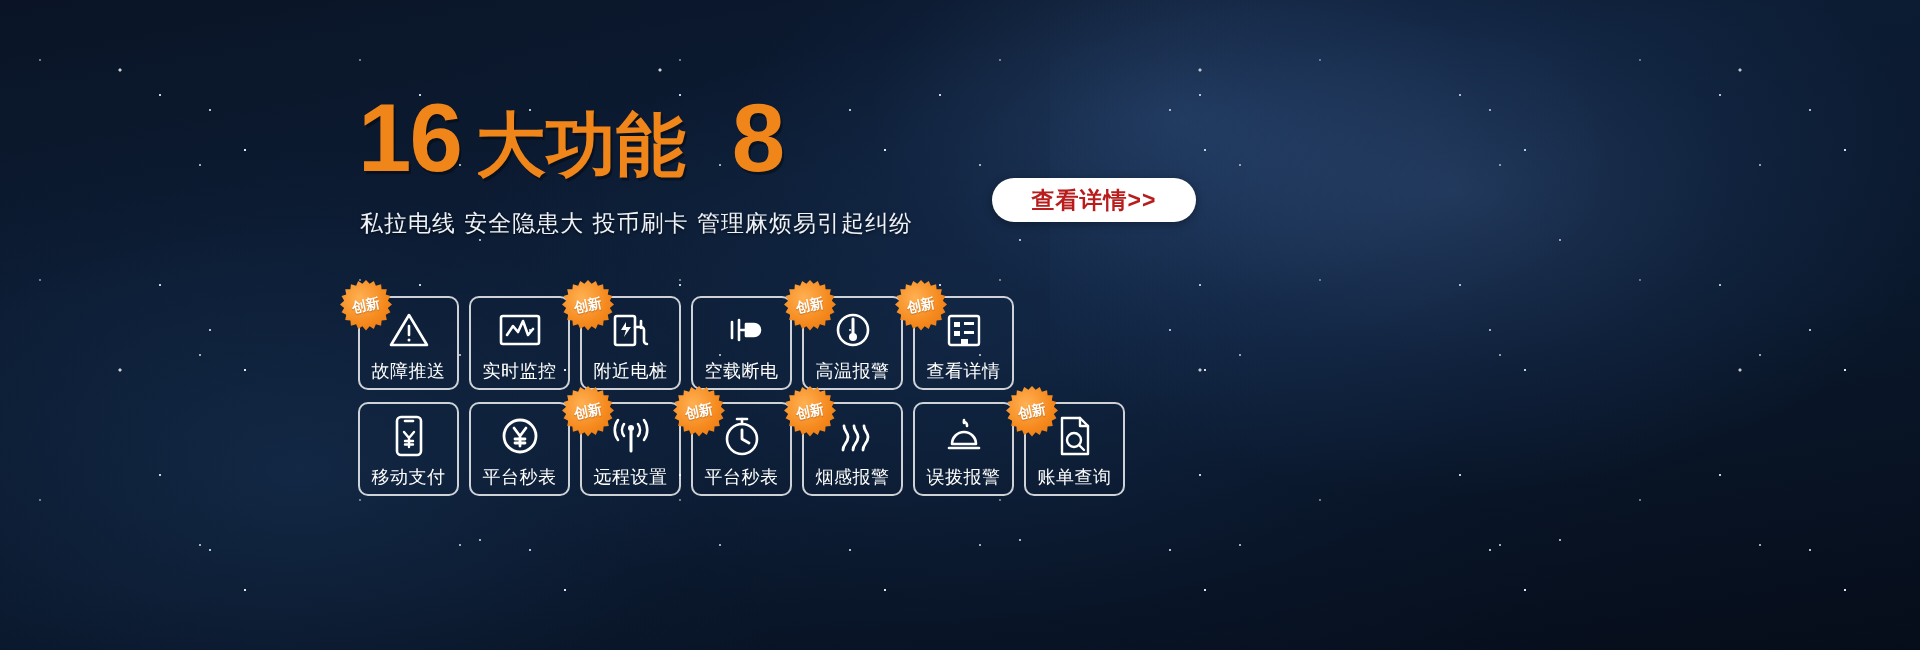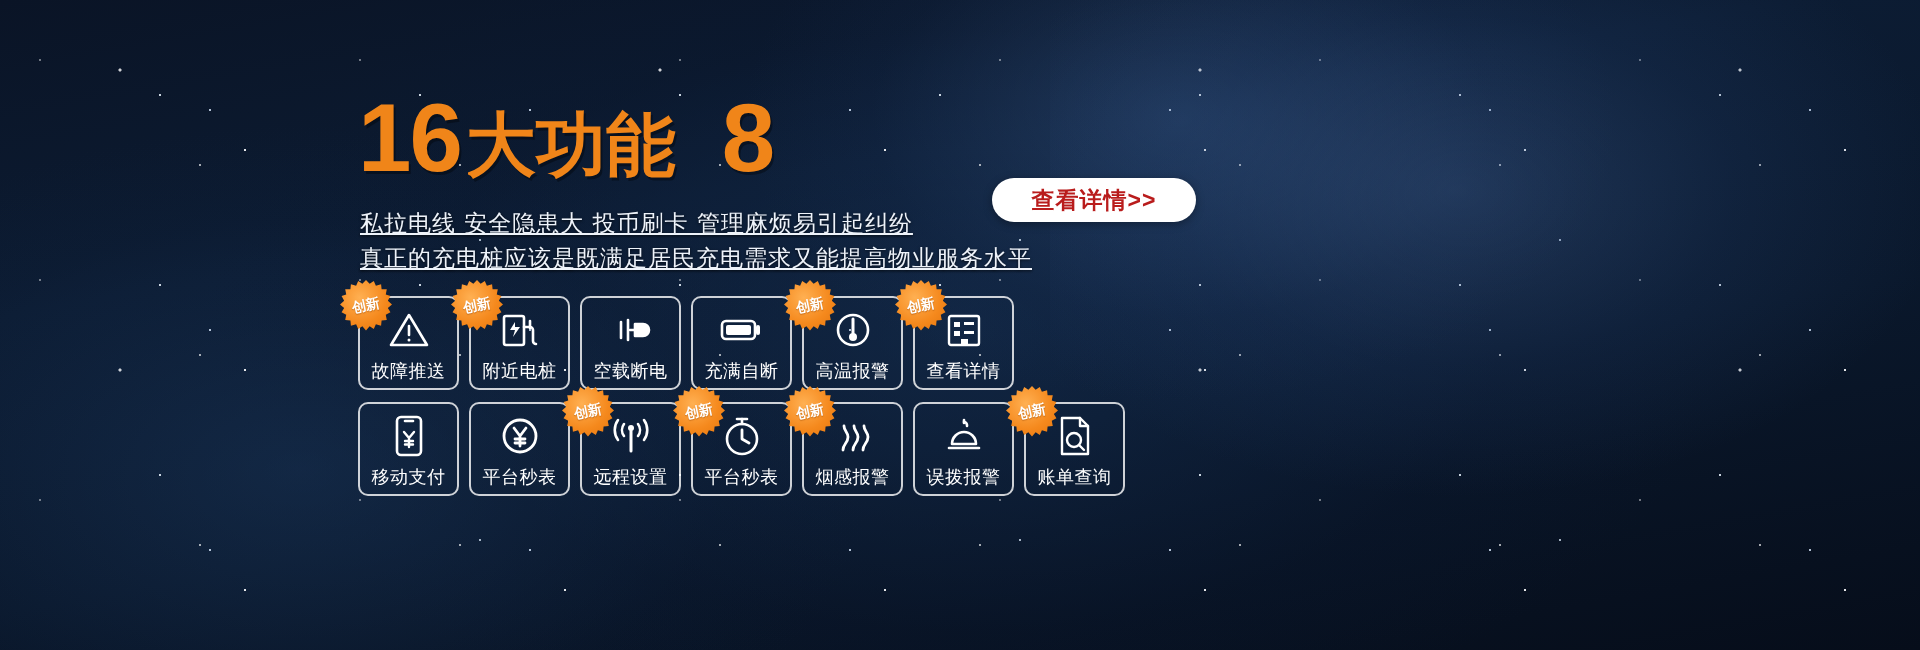--- a/index.html
+++ b/index.html
@@ -72,33 +72,32 @@
     color: #f08519;
     white-space: nowrap;
   }
   .hl-num {
     font-size: 96px; font-weight: 700; line-height: .95;
     letter-spacing: -2px;
     text-shadow: 2px 3px 0 rgba(0,0,0,.35);
   }
   .hl-cn {
     font-size: 70px; font-weight: 700; line-height: 1;
-    margin-left: 5px; margin-bottom: 3px;
+    margin-left: 15px; margin-bottom: 3px;
     text-shadow: 2px 3px 0 rgba(0,0,0,.35);
   }
   .hl-gap { width: 46px; }
 
   
   .subline {
     position: absolute; left: 360px;
     color: #eef3fa; font-size: 23px; letter-spacing: 1px;
     font-family: "DejaVu Serif", "Liberation Serif", serif;
     text-shadow: 0 1px 3px rgba(0,0,0,.7);
     white-space: nowrap;
-    text-decoration: underline;
   }
   .subline.l1 { top: 208px; }
   .subline.l2 { top: 243px; }
 
   
   .cta {
     position: absolute; left: 992px; top: 178px;
     width: 204px; height: 44px;
     border-radius: 22px;
     background: #ffffff;
@@ -181,21 +180,20 @@
   <div class="content">
 
     <div class="headline">
       <span class="hl-num">16</span>
       <span class="hl-cn">大功能</span>
       <span class="hl-gap"></span>
       <span class="hl-num">8</span>
     </div>
 
     <div class="subline l1">私拉电线  安全隐患大  投币刷卡  管理麻烦易引起纠纷</div>
-    <div class="subline l2">真正的充电桩应该是既满足居民充电需求又能提高物业服务水平</div>
 
     <div class="cta">查看详情&gt;&gt;</div>
 
     <div class="grid">
 
       <div class="grid-row">
 
         <div class="card">
           <div class="badge">
             <div class="burst"></div>
@@ -204,20 +202,29 @@
           <span class="glyph">
             <svg width="42" height="38" viewBox="0 0 42 38" fill="none" stroke="#fff" stroke-width="2.6" stroke-linejoin="round" stroke-linecap="round">
               <path d="M21 4 L39 34 H3 Z"></path>
                 <path d="M21 15 v9"></path>
                 <circle cx="21" cy="29" r="1.5" fill="#fff" stroke="none"></circle>
             </svg>
           </span>
           <span class="clabel">故障推送</span>
         </div>
 
+        <div class="card">
+          <span class="glyph">
+            <svg width="44" height="36" viewBox="0 0 44 36" fill="none" stroke="#fff" stroke-width="2.6" stroke-linejoin="round" stroke-linecap="round">
+              <rect x="3" y="4" width="38" height="28" rx="2"></rect>
+              <path d="M9 23 l6-9 5 6 5-11 5 14 5-6"></path>
+            </svg>
+          </span>
+          <span class="clabel">实时监控</span>
+        </div>
 
         <div class="card">
           <div class="badge">
             <div class="burst"></div>
             <span class="btext">创新</span>
           </div>
           <span class="glyph">
             <svg width="42" height="38" viewBox="0 0 42 38" fill="none" stroke="#fff" stroke-width="2.6" stroke-linejoin="round" stroke-linecap="round">
               <rect x="5" y="5" width="20" height="29" rx="2"></rect>
               <path d="M16 11 l-5 8h5l-2 7 7-10h-5z" fill="#fff" stroke="none"></path>
@@ -233,30 +240,20 @@
             <svg width="44" height="38" viewBox="0 0 44 38" fill="none" stroke="#fff" stroke-width="2.6" stroke-linecap="round" stroke-linejoin="round">
               <path d="M12 11 v16"></path>
                 <path d="M19 9 v20"></path>
               <path d="M26 13 h8 a5 5 0 0 1 0 12 h-8 z" fill="#fff" stroke="#fff"></path>
               <path d="M26 19 h-5"></path>
             </svg>
           </span>
           <span class="clabel">空载断电</span>
         </div>
 
-        <div class="card">
-          <span class="glyph">
-            <svg width="46" height="30" viewBox="0 0 46 30" fill="none" stroke="#fff" stroke-width="2.6" stroke-linejoin="round">
-              <rect x="3" y="6" width="33" height="18" rx="4"></rect>
-              <rect x="7" y="10" width="25" height="10" rx="2" fill="#fff" stroke="none"></rect>
-              <path d="M39 12 v6" stroke-linecap="round" stroke-width="4"></path>
-            </svg>
-          </span>
-          <span class="clabel">充满自断</span>
-        </div>
 
         <div class="card">
           <div class="badge">
             <div class="burst"></div>
             <span class="btext">创新</span>
           </div>
           <span class="glyph">
             <svg width="36" height="40" viewBox="0 0 36 40" fill="none" stroke="#fff" stroke-width="2.6" stroke-linecap="round" stroke-linejoin="round">
               <circle cx="18" cy="20" r="15"></circle>
               <path d="M18 9 v14" stroke-width="3"></path>

